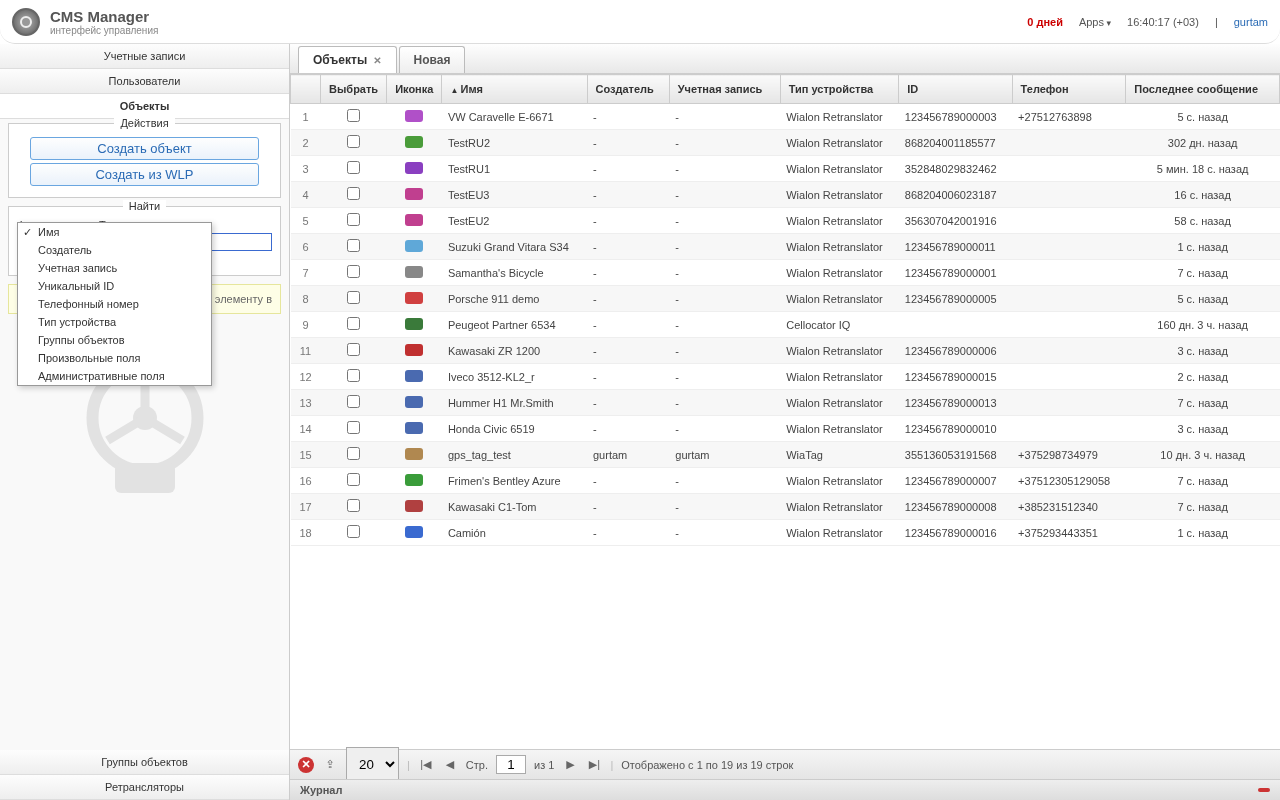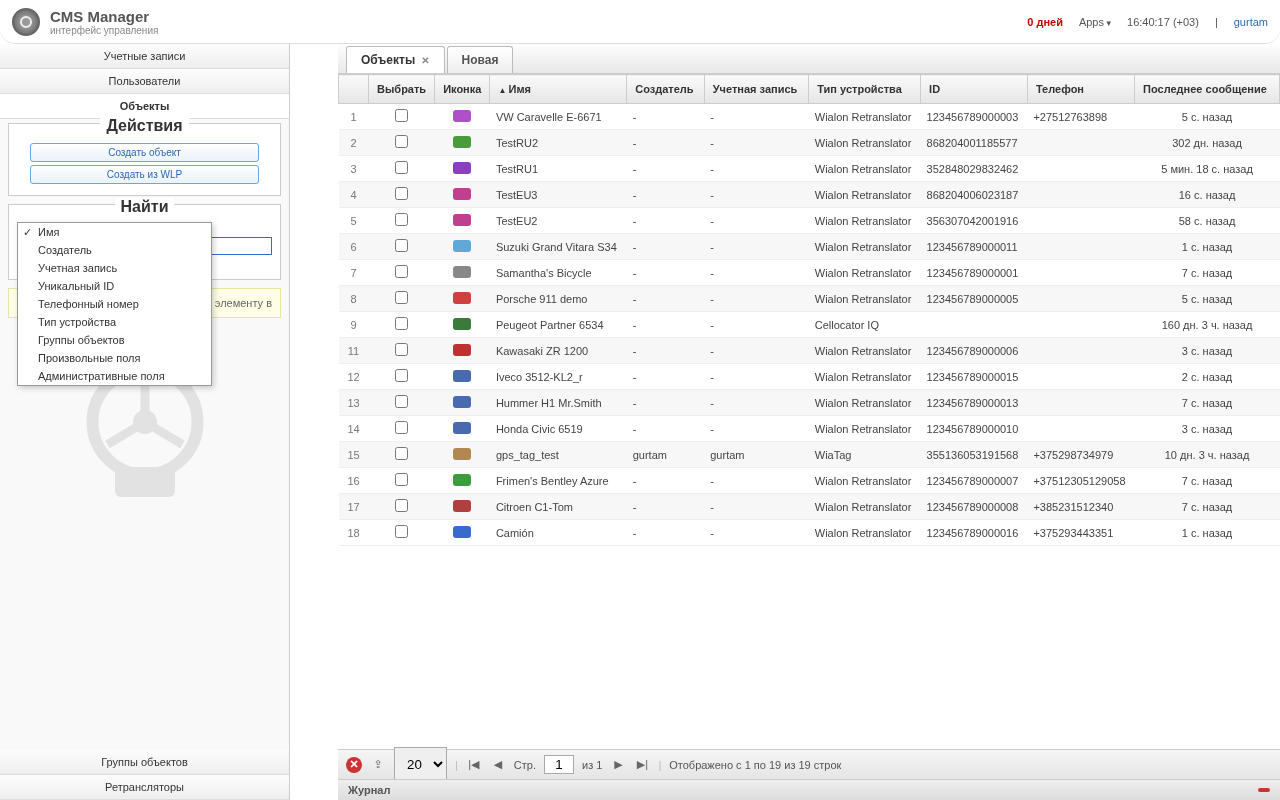--- a/index.html
+++ b/index.html
@@ -6,28 +6,28 @@
 body { font-family: Arial, Helvetica, sans-serif; font-size: 11px; color: #333; background: #fff; width: 1280px; height: 800px; overflow: hidden; }
 .header { display: flex; align-items: center; padding: 6px 12px; border-bottom: 1px solid #ddd; height: 44px; border-radius: 15px; }
 .logo-icon { width: 28px; height: 28px; background: radial-gradient(circle, #999 30%, #555 100%); border-radius: 50%; border: 2px solid #666; margin-right: 10px; position: relative; }
 .logo-icon::after { content: ""; position: absolute; inset: 6px; border: 2px solid #eee; border-radius: 50%; }
 .app-title { font-size: 15px; font-weight: bold; color: #555; }
 .app-subtitle { font-size: 10px; color: #888; }
 .header-right { margin-left: auto; display: flex; gap: 16px; align-items: center; color: #555; }
 .header-days { color: #c00; font-weight: bold; }
 .apps-link { color: #555; cursor: pointer; }
 .dropdown-caret::after { content: " ▾"; font-size: 9px; }
-.content { display: flex; height: calc(100% - 44px); gap: 48px; }
+.content { display: flex; height: calc(100% - 44px); }
 .sidebar { width: 290px; border-right: 1px solid #ccc; background: #f9f9f9; display: flex; flex-direction: column; }
 .nav-item { text-align: center; padding: 6px; border-bottom: 1px solid #ddd; cursor: pointer; color: #333; background: linear-gradient(#fdfdfd,#eee); }
 .nav-item.active { font-weight: bold; background: #fff; }
 .fieldset { border: 1px solid #ccc; margin: 4px 8px; padding: 8px; background: #fff; }
-.fieldset-legend { text-align: center; font-size: 16px; padding: 0 6px; background: #fff; position: relative; top: -15px; display: block; width: fit-content; margin: 0 auto; font-weight: bold; }
+.fieldset-legend { text-align: center; font-size: 11px; padding: 0 6px; background: #fff; position: relative; top: -15px; display: block; width: fit-content; margin: 0 auto; }
 .fieldset-inner { margin-top: -10px; }
-.btn-blue { display: block; width: 90%; margin: 3px auto; border: 1px solid #6aa6e0; background: linear-gradient(#fefefe,#eaf2fb); color: #2a6bb5; padding: 3px; text-align: center; border-radius: 3px; cursor: pointer; font-size: 10px; }
+.btn-blue { display: block; width: 90%; margin: 3px auto; border: 1px solid #6aa6e0; background: linear-gradient(#fefefe,#eaf2fb); color: #2a6bb5; padding: 3px; text-align: center; border-radius: 3px; cursor: pointer; font-size: 13px; }
 .filter-row { display: flex; gap: 4px; align-items: center; margin: 2px 0; font-size: 11px; }
 .filter-row label { width: 50px; }
 .filter-row input, .filter-row select { flex: 1; border: 1px solid #aaa; padding: 2px; font-size: 11px; }
 .filter-hint { text-align: center; color: #666; margin-top: 4px; }
 .hint-box { margin: 4px 8px; padding: 8px; background: #fefee6; border: 1px solid #e6e69c; color: #666; font-size: 11px; text-align: right; }
 .wheel-img { width: 150px; height: 150px; margin: 40px auto; opacity: 0.2; position: relative; }
 .wheel-img svg { width: 100%; height: 100%; }
 .sidebar-footer { margin-top: auto; }
 .dropdown-menu { position: absolute; top: 222px; left: 17px; width: 195px; background: #fff; border: 1px solid #999; box-shadow: 2px 2px 6px rgba(0,0,0,0.2); z-index: 100; }
 .dropdown-menu li { list-style: none; padding: 3px 8px 3px 20px; cursor: pointer; font-size: 11px; position: relative; }
@@ -334,21 +334,21 @@
               <td>-</td>
               <td>Wialon Retranslator</td>
               <td>123456789000007</td>
               <td>+37512305129058</td>
               <td style="text-align:center">7 с. назад</td>
             </tr>
             <tr>
               <td class="idx">17</td>
               <td class="chk"><input type="checkbox" style=""></td>
               <td class="icon"><span class="obj-icon" style="background:#b04040"></span></td>
-              <td>Citroen C1-Tom</td>
+              <td>Kawasaki C1-Tom</td>
               <td>-</td>
               <td>-</td>
               <td>Wialon Retranslator</td>
               <td>123456789000008</td>
               <td>+385231512340</td>
               <td style="text-align:center">7 с. назад</td>
             </tr>
             <tr>
               <td class="idx">18</td>
               <td class="chk"><input type="checkbox" style=""></td>

